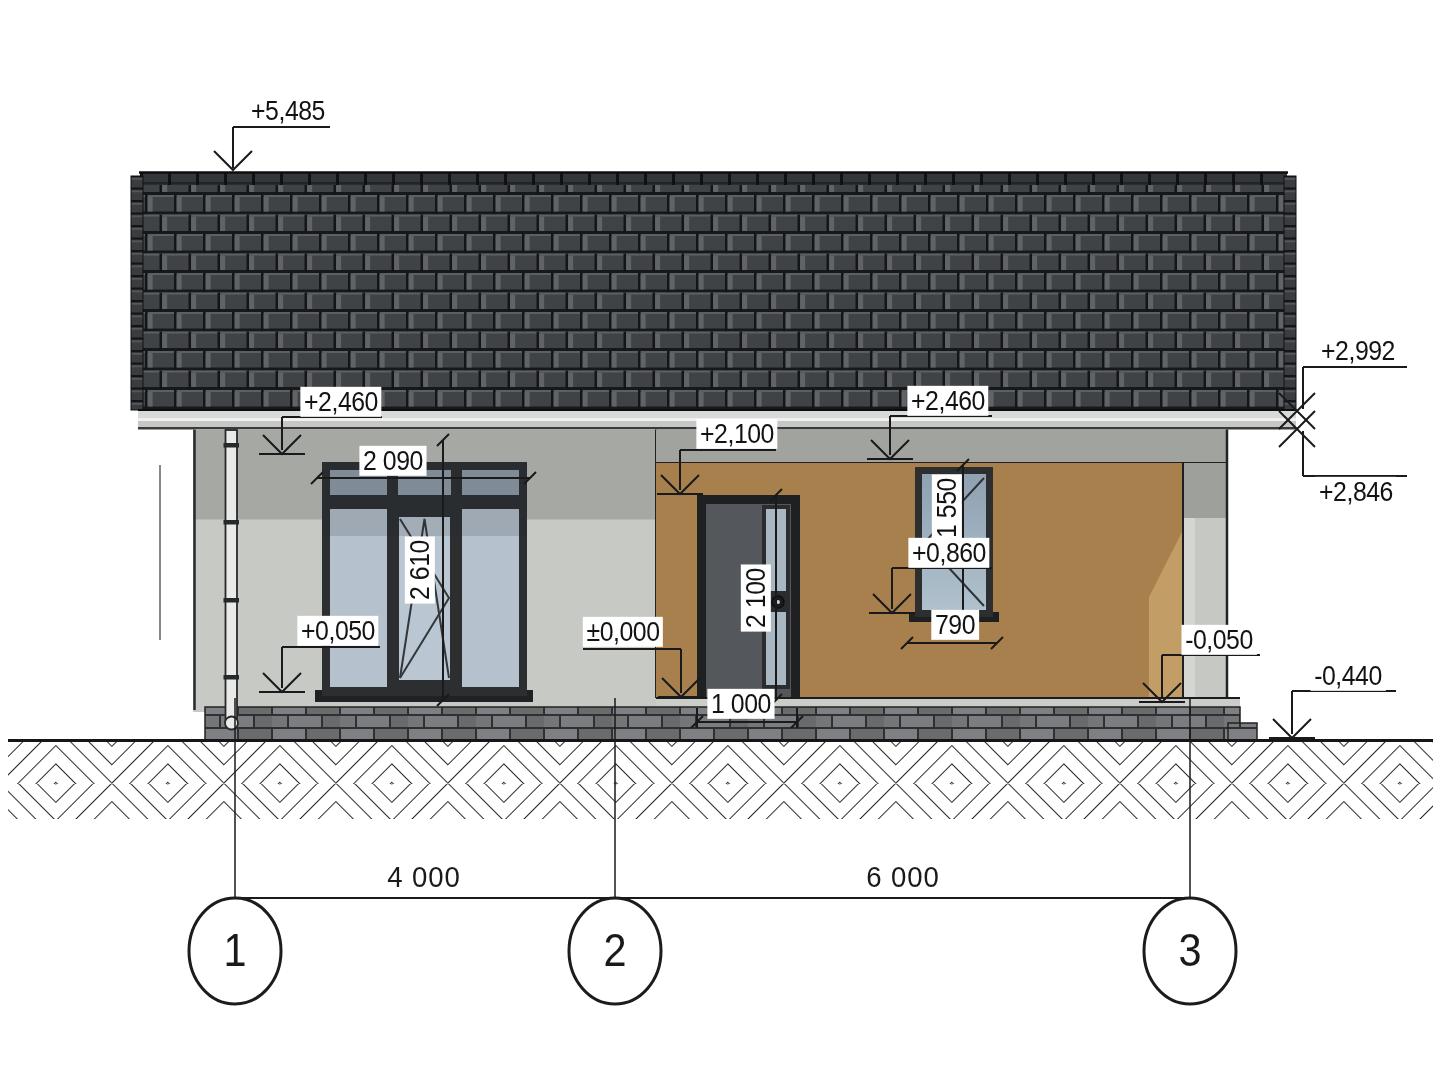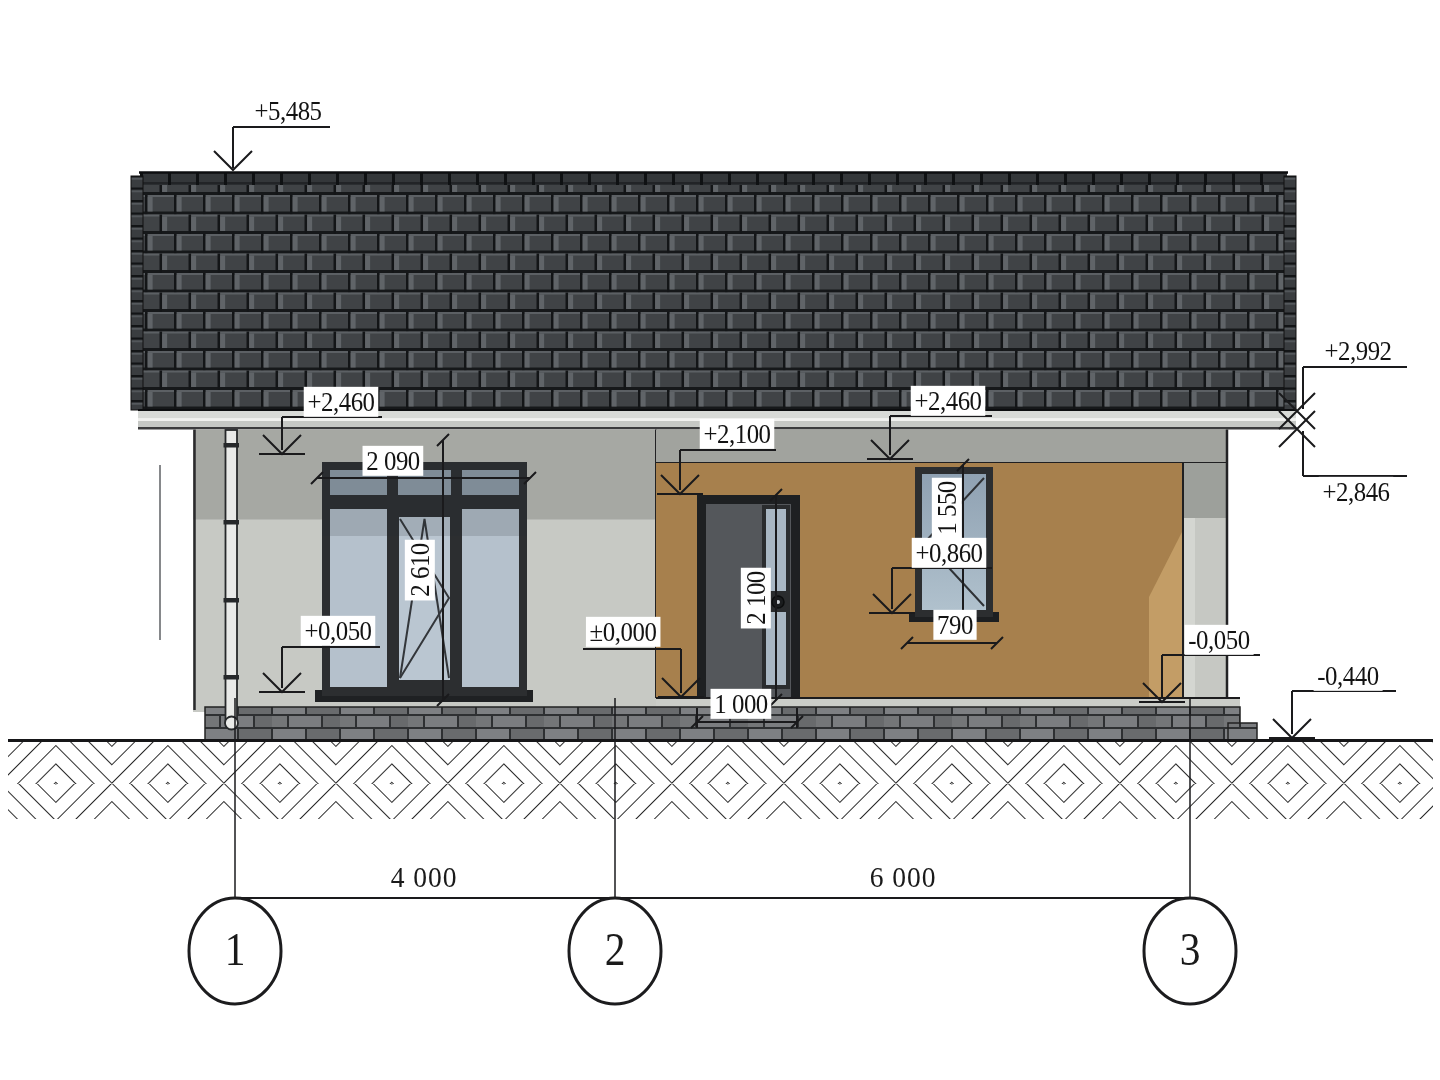--- a/index.html
+++ b/index.html
@@ -1,17 +1,17 @@
 <!DOCTYPE html>
 <html><head>
 <meta charset="utf-8">
 <style>
   html,body{margin:0;padding:0;background:#ffffff;}
   #stage{position:relative;width:1440px;height:1080px;background:#fff;overflow:hidden;
-         font-family:Liberation Serif, serif;}
+         font-family:Liberation Sans, sans-serif;}
   #stage svg{position:absolute;left:0;top:0;}
   .lbl{position:absolute;font-size:27px;line-height:1.05;color:#131313;background:#fff;
        padding:1px 4px;white-space:nowrap;letter-spacing:-0.5px;
        transform:translate(-50%,-50%) scaleX(.92);}
   .lbl.rot{transform:translate(-50%,-50%) rotate(-90deg) scaleX(.92);}
   .axisnum{position:absolute;font-size:46px;color:#1a1a1a;background:transparent;
        transform:translate(-50%,-52%) scaleX(.9);font-weight:400;}
   .spandim{position:absolute;font-size:29px;color:#1a1a1a;background:transparent;
        transform:translate(-50%,-50%) scaleX(.95);letter-spacing:1px;}
 </style>

